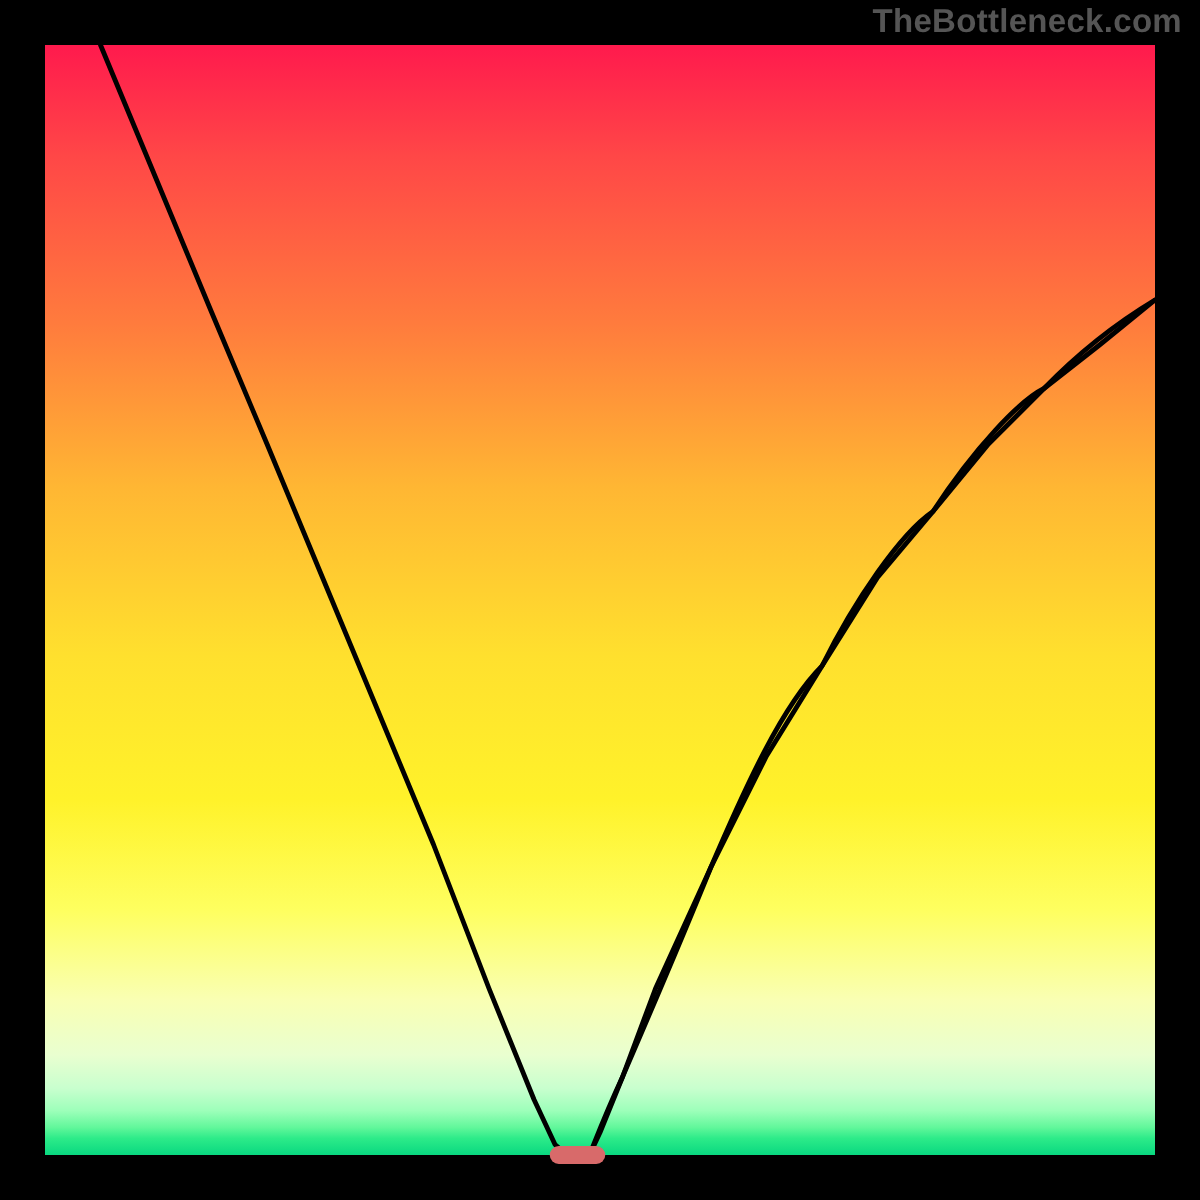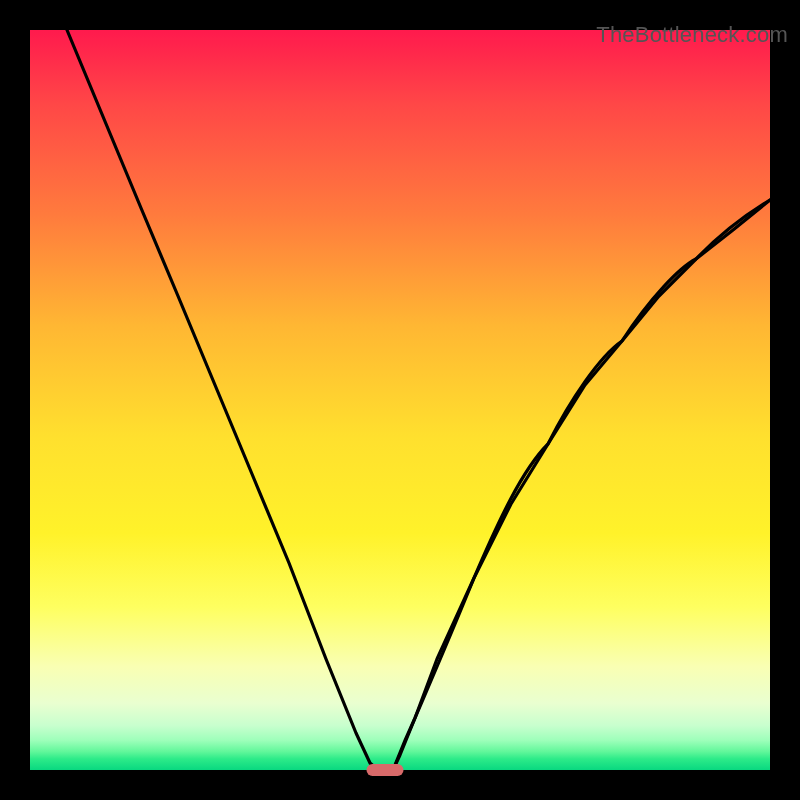--- a/index.html
+++ b/index.html
@@ -12,25 +12,25 @@
     overflow: hidden;
   }
   .frame {
     position: relative;
     width: 800px;
     height: 800px;
     background: #000;
   }
   .watermark {
     position: absolute;
-    top: 22px;
+    top: 1px;
     right: 12px;
     color: #555;
     font-size: 22px;
-    font-weight: 400;
+    font-weight: 700;
     letter-spacing: 0.2px;
     z-index: 5;
   }
   .plot-area {
     position: absolute;
     left: 30px;
     top: 30px;
     width: 740px;
     height: 740px;
     background: linear-gradient(

